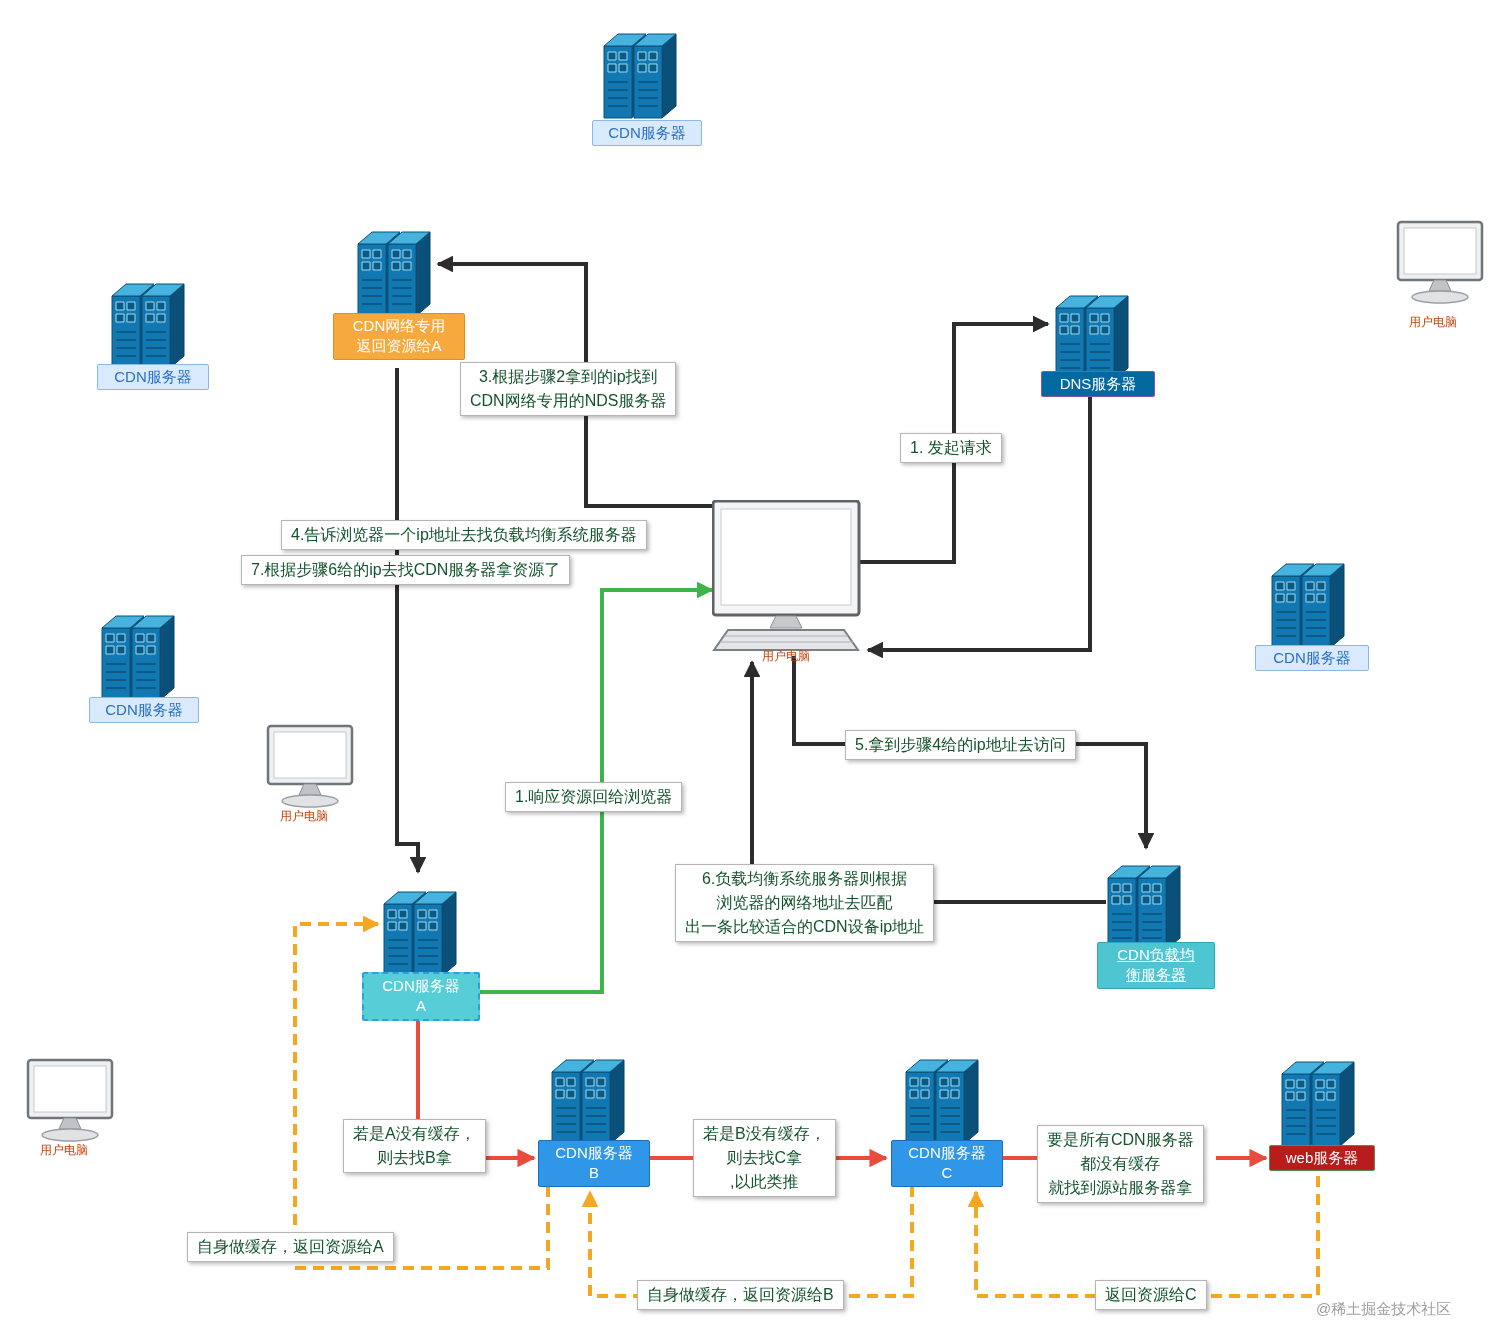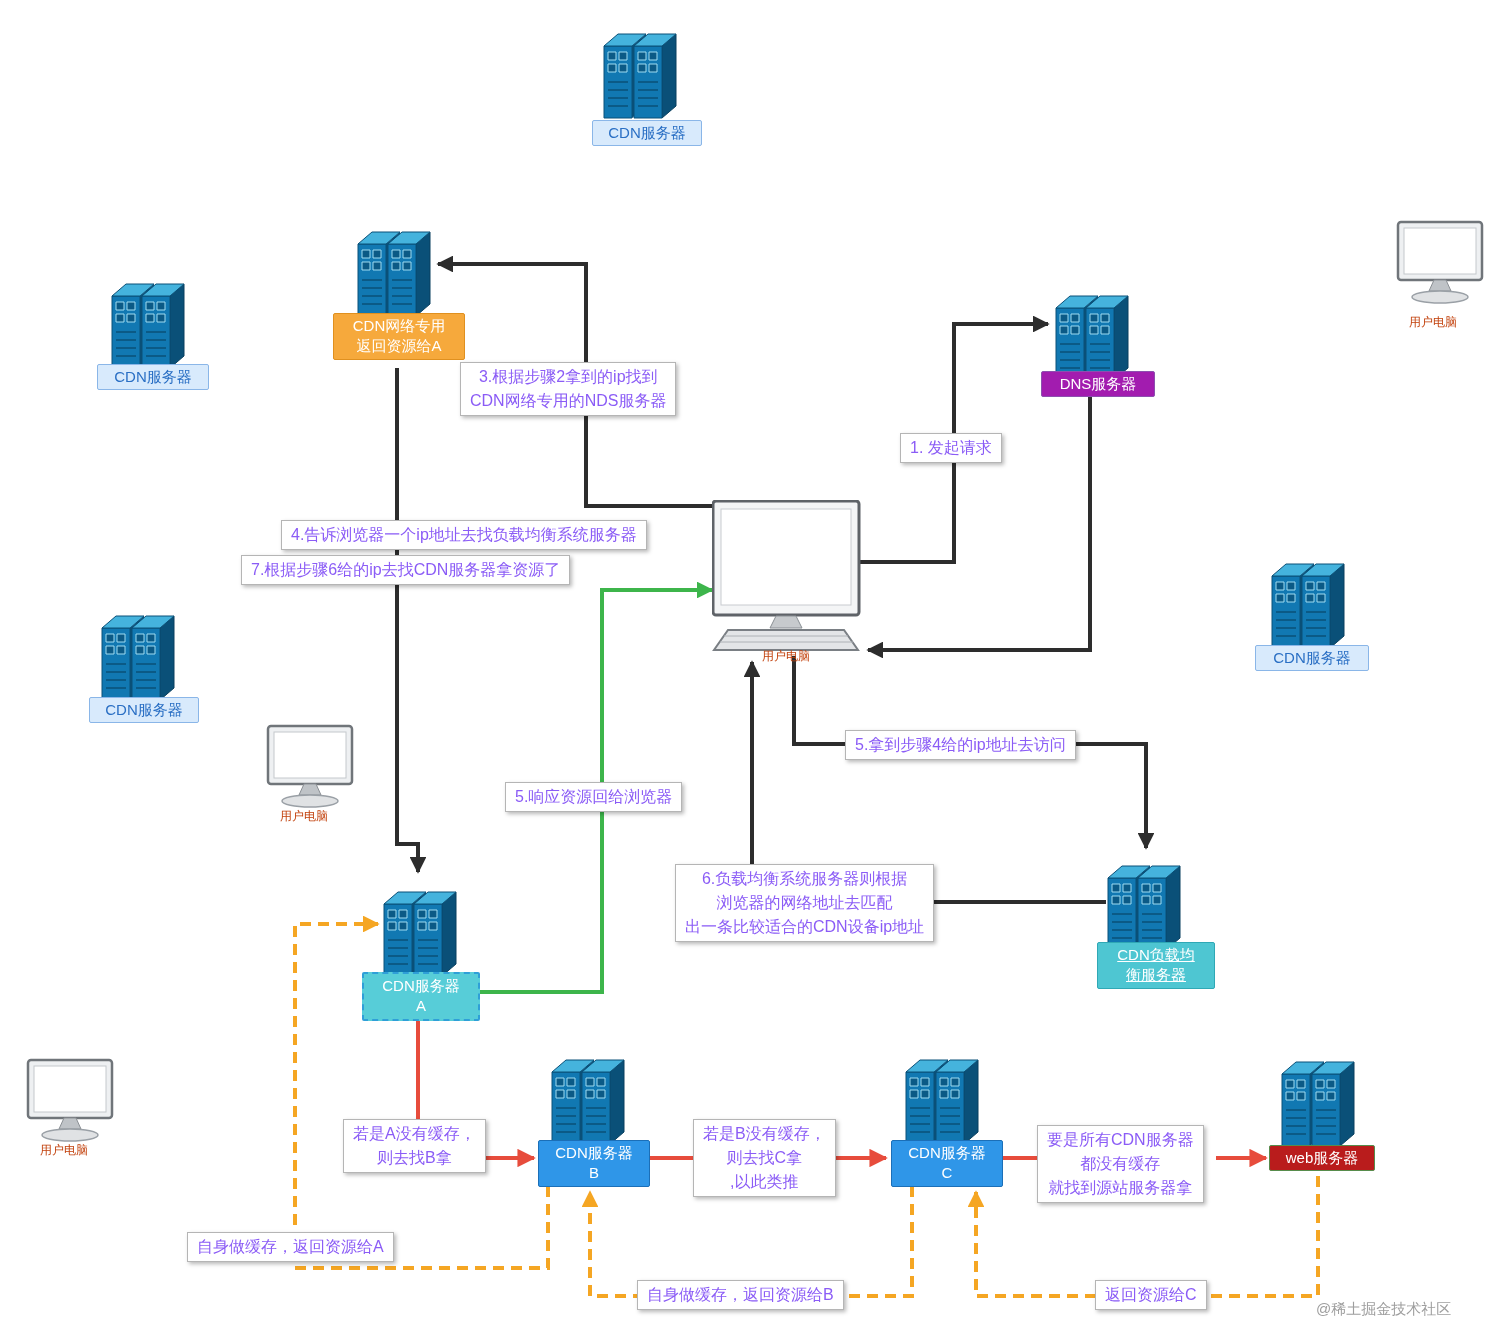--- a/index.html
+++ b/index.html
@@ -10,29 +10,29 @@
   }
   #edges { position:absolute; left:0; top:0; z-index:1; }
   .node-icon { position:absolute; z-index:2; }
   .node-label {
     position:absolute; z-index:3; text-align:center; white-space:pre-line;
     font-size:15px; line-height:1.35; padding:2px 3px; border-radius:2px;
   }
   .lbl-lightblue { background:#d8eafc; color:#2a6fc4; border:1px solid #8ab6e8; }
   .lbl-blue      { background:#2f96e8; color:#ffffff; border:1px solid #1b6fb8; }
   .lbl-orange    { background:#f6a93c; color:#ffffff; border:1px solid #e0901f; }
-  .lbl-purple    { background:#a21caf; color:#ffffff; border:1px solid #8d4fb0; }
+  .lbl-purple    { background:#0369a1; color:#ffffff; border:1px solid #8d4fb0; }
   .lbl-cyan      { background:#4ec6d2; color:#ffffff; border:1px solid #2fa8b5; }
   .lbl-cyan-dashed { background:#57cdd8; color:#ffffff; border:2px dashed #2f9fd8; }
   .lbl-green     { background:#b91c1c; color:#ffffff; border:1px solid #578c4c; }
   .lbl-link { background:transparent; border:none; color:#c2410c; font-size:12px; padding:0; }
   .note {
     position:absolute; z-index:4; background:#ffffff; border:1px solid #b5b5b5;
     box-shadow:2px 2px 4px rgba(0,0,0,0.28); padding:2px 9px; font-size:16px;
-    color:#8b5cf6; text-align:center; white-space:pre-line; line-height:1.5;
+    color:#14532d; text-align:center; white-space:pre-line; line-height:1.5;
   }
   .watermark {
     position:absolute; z-index:5; left:1316px; top:1300px;
     font-size:15px; color:#9e9e9e;
   }
 </style>
 </head>
 <body>
 
 <div id="stage">
@@ -450,21 +450,21 @@
         <line x1="12" y1="136" x2="136" y2="136" stroke="#aeb2b6" stroke-width="1"></line>
         <line x1="8" y1="142" x2="141" y2="142" stroke="#aeb2b6" stroke-width="1"></line>
       </svg></div>
     <div class="node-label lbl-link" style="left: 762px; top: 648px;">用户电脑</div>
     <div class="note" style="left: 460px; top: 362px;">3.根据步骤2拿到的ip找到
 CDN网络专用的NDS服务器</div>
     <div class="note" style="left: 900px; top: 433px;">1. 发起请求</div>
     <div class="note" style="left: 281px; top: 520px;">4.告诉浏览器一个ip地址去找负载均衡系统服务器</div>
     <div class="note" style="left: 241px; top: 555px;">7.根据步骤6给的ip去找CDN服务器拿资源了</div>
     <div class="note" style="left: 845px; top: 730px;">5.拿到步骤4给的ip地址去访问</div>
-    <div class="note" style="left: 505px; top: 782px;">5.响应资源回给浏览器</div>
+    <div class="note" style="left: 505px; top: 782px;">1.响应资源回给浏览器</div>
     <div class="note" style="left: 675px; top: 864px;">6.负载均衡系统服务器则根据
 浏览器的网络地址去匹配
 出一条比较适合的CDN设备ip地址</div>
     <div class="note" style="left: 343px; top: 1119px;">若是A没有缓存，
 则去找B拿</div>
     <div class="note" style="left: 693px; top: 1119px;">若是B没有缓存，
 则去找C拿
 ,以此类推</div>
     <div class="note" style="left: 1037px; top: 1125px;">要是所有CDN服务器
 都没有缓存

